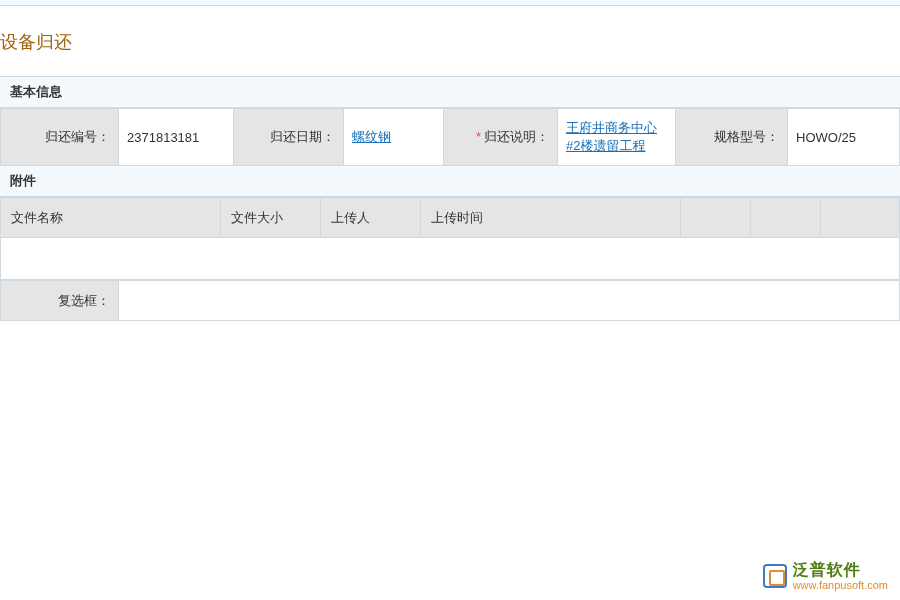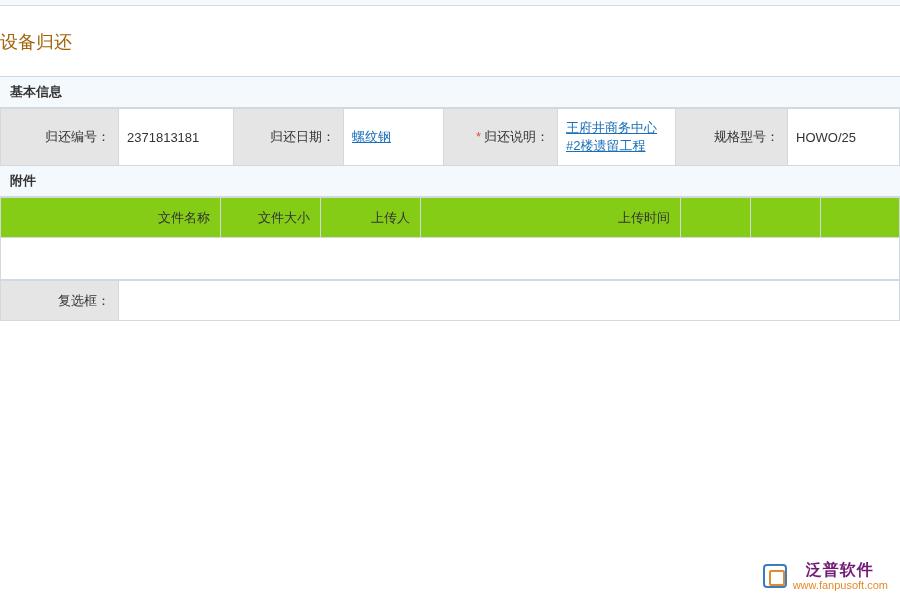--- a/index.html
+++ b/index.html
@@ -60,22 +60,22 @@
   .link {
     color: #1a6fb8;
     text-decoration: underline;
     cursor: pointer;
   }
   .req {
     color: #d9534f;
     margin-right: 3px;
   }
   .attach-header-row td {
-    background: #84cc16;
-    text-align: right;
+    background: #e5e5e5;
+    text-align: left;
     padding: 10px 10px;
     border: 1px solid #d0d8e0;
     font-size: 13px;
   }
   .attach-table {
     width: 100%;
     border-collapse: collapse;
     table-layout: fixed;
   }
   .attach-table td {
@@ -116,25 +116,24 @@
   }
   .watermark .logo::before {
     content: "";
     position: absolute;
     left: 4px; top: 4px;
     width: 12px; height: 12px;
     border: 2px solid #e38b2c;
     border-radius: 2px;
   }
   .watermark .txt .brand {
-    color: #701a75;
+    color: #4d7c0f;
     font-size: 16px;
     font-weight: bold;
     letter-spacing: 1px;
-    margin-left: 13px;
   }
   .watermark .txt .url {
     color: #e38b2c;
     font-size: 11px;
   }
 </style>
 </head>
 <body>
 
 <div class="top-bar"></div>

